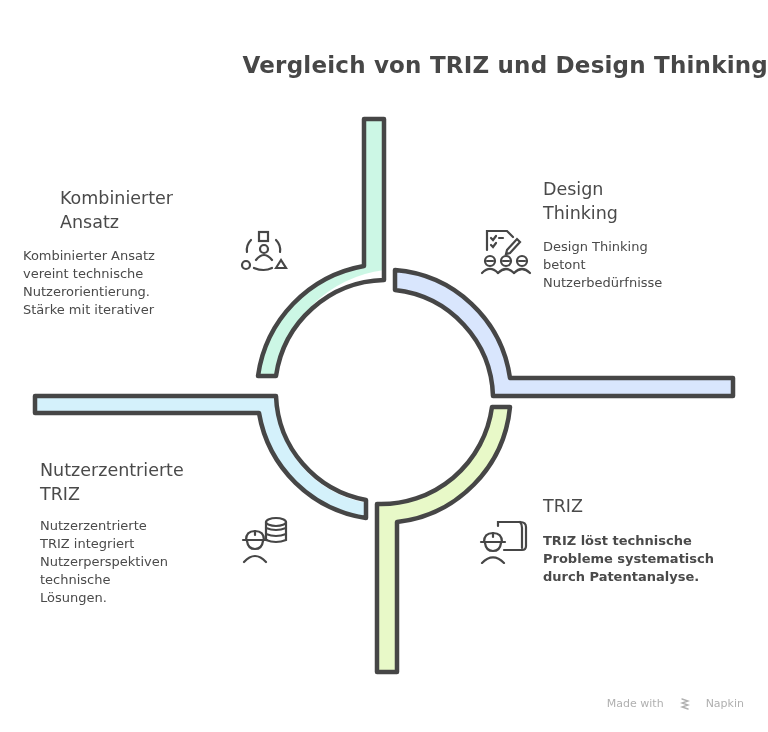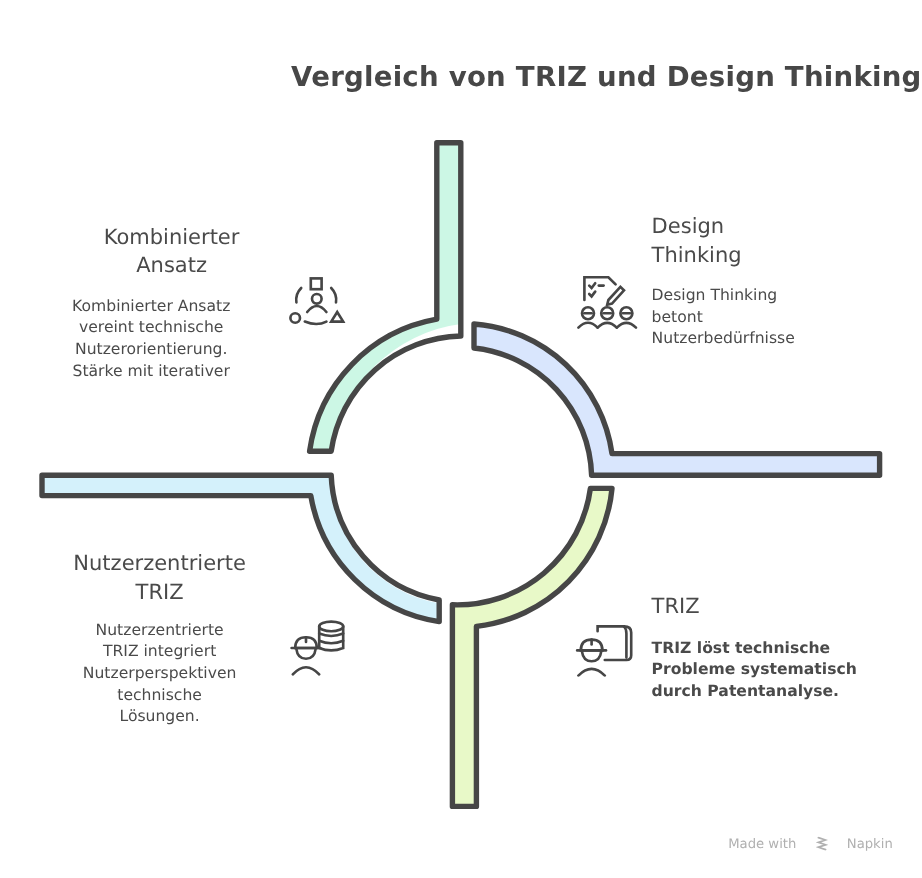--- a/index.html
+++ b/index.html
@@ -4,24 +4,24 @@
 <style>
   html, body { margin: 0; padding: 0; background: #ffffff; }
   body { width: 768px; height: 732px; position: relative; overflow: hidden;
          font-family: "DejaVu Sans", sans-serif; color: #4a4a4a; }
   .title { position: absolute; left: 0; top: 52px; width: 768px; text-align: right;
            font-family: "DejaVu Sans", sans-serif; font-weight: bold; font-size: 23px;
            color: #474747; letter-spacing: 0.2px; }
   svg.diagram { position: absolute; left: 0; top: 0; }
   .heading { position: absolute; font-size: 17.5px; line-height: 24px; color: #4a4a4a; }
   .desc { position: absolute; font-size: 13px; line-height: 18px; color: #4a4a4a; }
-  .right-align { text-align: center; }
+  .right-align { text-align: left; }
   .icon { position: absolute; }
   .footer { position: absolute; right: 24px; top: 697px; font-size: 11px; color: #b0b0b0;
-            display: flex; gap: 16px; }
+            display: flex; align-items: center; gap: 16px; }
 </style>
 </head>
 <body>
 
 <div class="title">Vergleich von TRIZ und Design Thinking</div>
 
 <svg class="diagram" width="768" height="732" viewBox="0 0 768 732">
 
   <g>
     <path d="M364,119 L384,119 L384,270 A124,124 0 0,0 277,376 L259,376 L258,376 A128,128 0 0,1 364,264 Z" fill="#c9f7e4" stroke="none" opacity="0.95"></path>
@@ -41,21 +41,21 @@
   <g>
     <path d="M492,407 L510,407 A126,126 0 0,1 397,520 L397,672 L377,672 L377,504 A112,112 0 0,0 492,407 Z" fill="#e8f9c8" stroke="none"></path>
     <path d="M492,407 L510,407 A128,128 0 0,1 397,522 L397,672 L377,672 L377,504 A112,112 0 0,0 492,407 Z" fill="none" stroke="#464646" stroke-width="4.5" stroke-linejoin="round"></path>
   </g>
 </svg>
 
 <div class="heading right-align" style="left:60px; top:186px; width:166px;">
   <div>Kombinierter</div>
   <div>Ansatz</div>
 </div>
-<div class="desc right-align" style="left:33px; top:247px; width:186px;">
+<div class="desc right-align" style="left:23px; top:247px; width:186px;">
   <div>Kombinierter Ansatz</div>
   <div>vereint technische</div>
   <div>Nutzerorientierung.</div>
   <div>Stärke mit iterativer</div>
 </div>
 <svg class="icon" style="left:240px; top:230px;" width="48" height="46" viewBox="0 0 48 46" fill="none" stroke="#464646" stroke-width="2.2" stroke-linecap="round">
   <rect x="19" y="2" width="9" height="9"></rect>
   <circle cx="24" cy="19" r="4"></circle>
   <path d="M16 30 Q24 20 32 30"></path>
   <path d="M11 10 Q6 15 7 22"></path>

